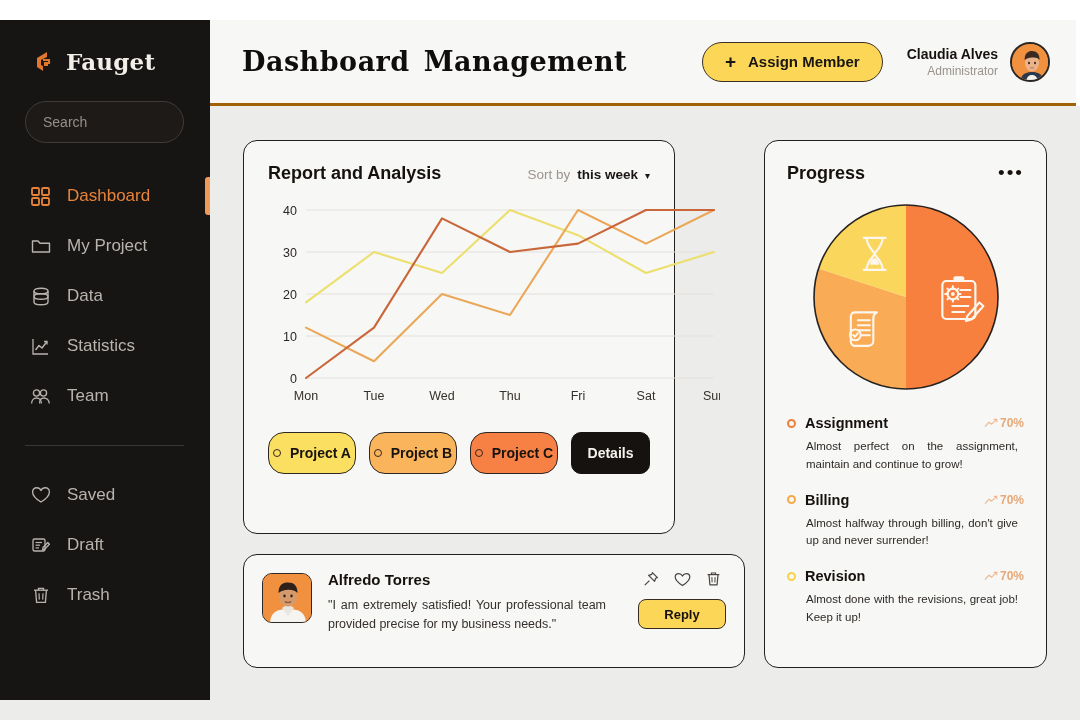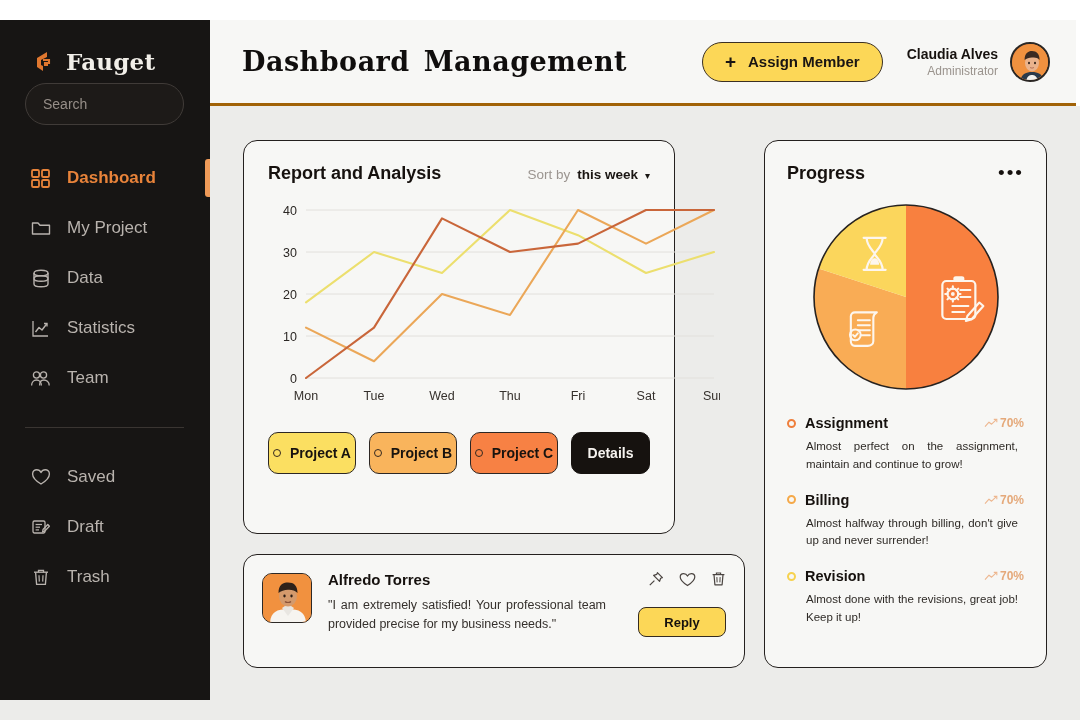--- a/index.html
+++ b/index.html
@@ -36,42 +36,42 @@
     display: flex; align-items: center; gap: 10px;
     padding: 28px 0 0 30px;
   }
   .brand-logo { width: 26px; height: 26px; display:block; }
   .brand-name {
     font-family: "DejaVu Serif", serif;
     font-size: 23px; font-weight: 700; color: #f2efe9;
     letter-spacing: .2px;
   }
   .search-box {
-    margin: 8px 0 0 25px;
+    margin: 26px 0 0 25px;
     width: 159px; height: 42px;
     border: 1px solid #403b38; border-radius: 21px;
     background: #1d1a18;
     display: flex; align-items: center;
     padding: 0 14px 0 17px;
   }
   .search-input {
     flex: 1; background: transparent; border: none; outline: none;
     color: #a9a29c; font-size: 14px; font-family: "Liberation Sans", sans-serif;
   }
   .search-input::placeholder { color: #968e88; }
   .nav { margin-top: 28px; }
   .nav-item {
     position: relative;
     display: flex; align-items: center; gap: 16px;
     height: 50px; padding-left: 30px;
     color: #b9b3ae; font-size: 17px;
     cursor: pointer;
   }
   .nav-item .nav-ico { width: 21px; height: 21px; display:flex; align-items:center; justify-content:center; flex:0 0 21px;}
-  .nav-item.active { color: #e8833a; font-weight: 700; }
+  .nav-item.active { color: #e8833a; font-weight: 400; }
   .nav-item.active .active-bar {
     position: absolute; right: 0; top: 6px;
     width: 5px; height: 38px; border-radius: 3px 0 0 3px;
     background: #ef9a58;
   }
   .nav-divider {
     margin: 24px 0 0 25px; width: 159px; height: 1px; background: #3a3532;
   }
   .nav-lower { margin-top: 24px; }
 
@@ -136,21 +136,21 @@
   .sort-label { font-size: 13.5px; color: #9b9590; }
   .sort-value { font-size: 13.5px; color: #1a1613; font-weight: 700; }
   .caret { font-size: 10px; color: #1a1613; }
 
   .chart-wrap { position: relative; margin-top: 16px; width: 452px; height: 210px; }
 
   .proj-row { display: flex; gap: 13px; margin-top: 22px; }
   .proj-btn {
     display: flex; align-items: center; justify-content: center; gap: 9px;
     height: 42px; width: 107px;
-    border: 1px solid #2c2724; border-radius: 10px;
+    border: 1px solid #2c2724; border-radius: 16px;
     font-size: 14px; font-weight: 700; color: #18130f; cursor: pointer;
     font-family: "Liberation Sans", sans-serif;
   }
   .dot-ring {
     width: 8px; height: 8px; border-radius: 50%;
     border: 1.5px solid #35291f; flex: 0 0 8px;
   }
   .details-btn {
     height: 42px; width: 96px;
     background: #16120f; border: 1px solid #16120f; border-radius: 10px;
@@ -171,21 +171,21 @@
     overflow: hidden; position: relative; flex: 0 0 50px;
     margin-top: 2px;
   }
   .t-body { flex: 1; min-width: 0; }
   .t-name { font-size: 15px; font-weight: 700; color: #16110e; }
   .t-quote {
     margin-top: 8px; font-size: 12.5px; color: #35302c; line-height: 1.5;
     text-align: justify; max-width: 278px;
   }
   .t-actions {
-    display: flex; flex-direction: column; align-items: flex-end; gap: 20px;
+    display: flex; flex-direction: column; align-items: center; gap: 12px;
     margin-left: auto;
   }
   .icon-row { display: flex; gap: 15px; align-items: center; }
   .t-ico { cursor: pointer; display:flex; }
   .reply-btn {
     height: 30px; width: 88px;
     background: #fcd757; border: 1px solid #352b20; border-radius: 8px;
     font-size: 13px; font-weight: 700; color: #16110e; cursor: pointer;
     font-family: "Liberation Sans", sans-serif;
   }

